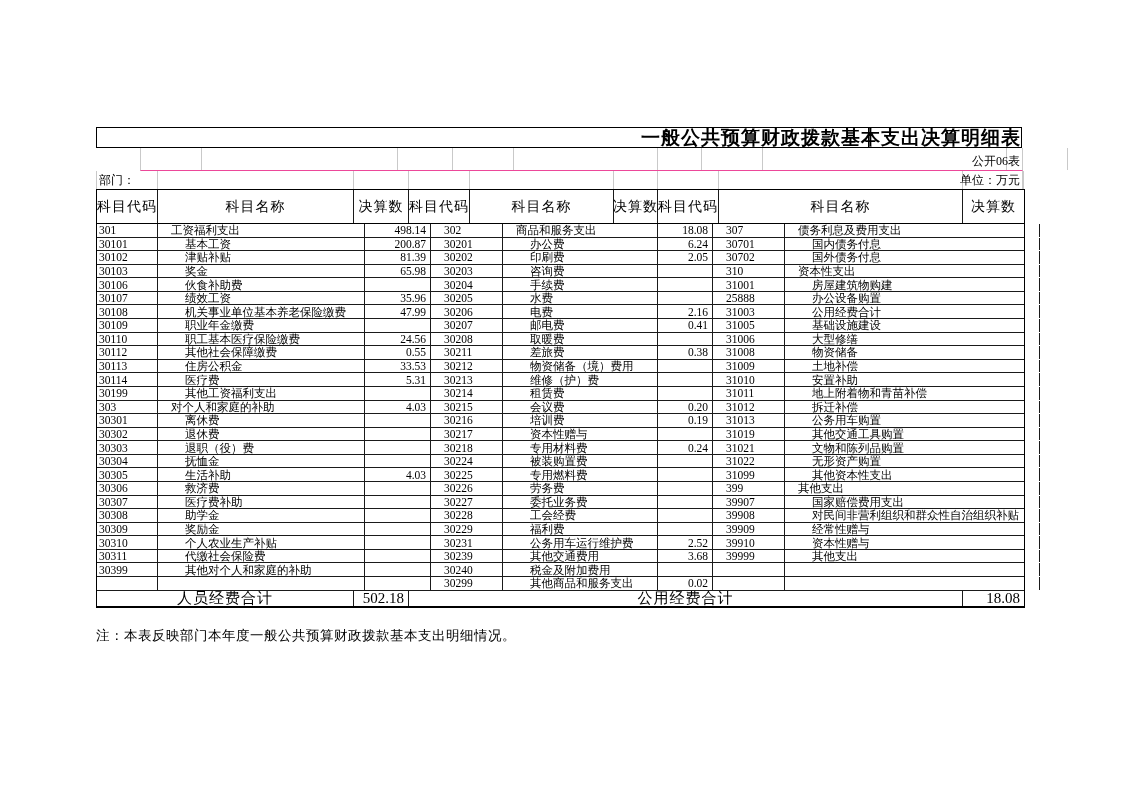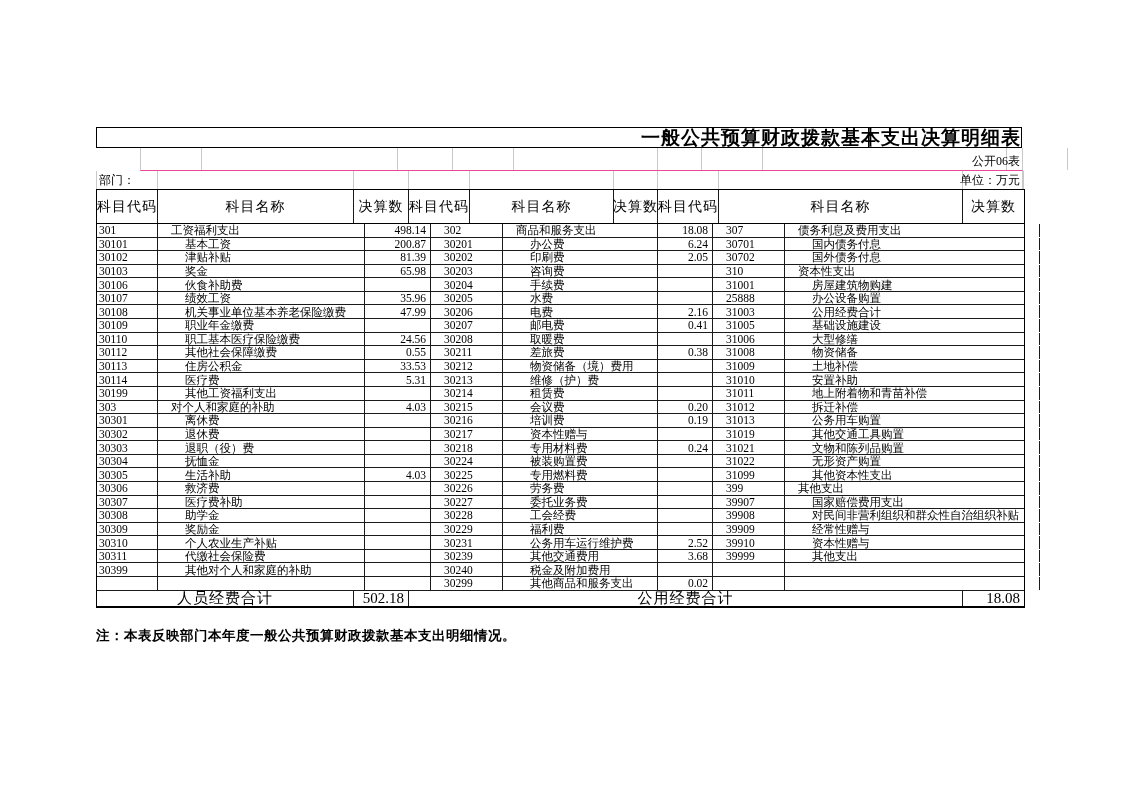--- a/index.html
+++ b/index.html
@@ -32,21 +32,21 @@
   .header-row .cell{justify-content:center;font-size:14px;letter-spacing:1px;}
   .body-row{height:12.58px;border-bottom:1px solid #1a1a1a;gap:11px;}
   .body-row .cell{font-size:11.5px;line-height:12px;}
   .cell.code{padding-left:2px;}
   .cell.name{padding-left:2px;}
   .cell.name.indent{padding-left:16px;}
   .cell.val{justify-content:flex-end;padding-right:4px;}
   .footer-row{height:15px;grid-template-columns:257px 55px 554px 61px;}
   .footer-row .cell{font-size:15px;line-height:13px;}
   .footer-row .flabel{justify-content:center;letter-spacing:1px;}
-  .note{position:absolute;left:96px;top:627px;font-size:13.5px;letter-spacing:0.5px;white-space:nowrap;font-weight:bold;}
+  .note{position:absolute;left:96px;top:627px;font-size:13.5px;letter-spacing:0.5px;white-space:nowrap;}
 </style>
 </head>
 <body>
 
 <div class="sheet">
   <div class="tablewrap">
 
     <div class="title-row">
       <span class="title">一般公共预算财政拨款基本支出决算明细表</span>
       <span class="title-divider"></span>

